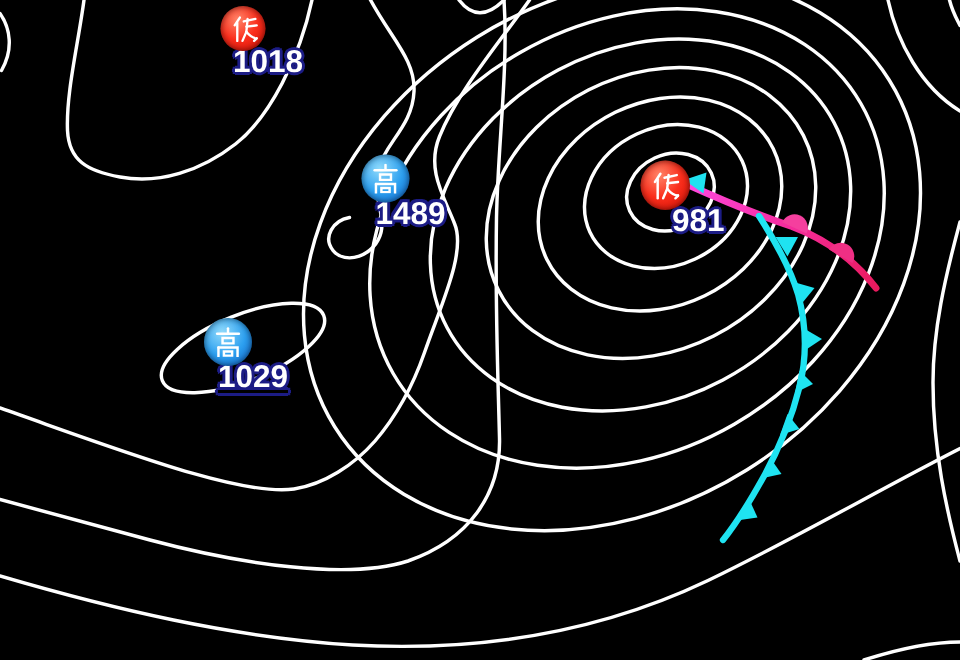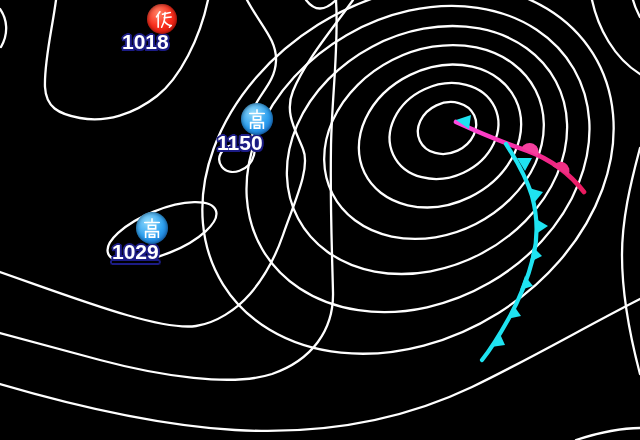--- a/index.html
+++ b/index.html
@@ -1,19 +1,19 @@
 <!DOCTYPE html>
 <html><head>
 <meta charset="utf-8">
 <style>
   html,body{margin:0;padding:0;background:#000;}
   #map{position:relative;width:640px;height:440px;background:#000;overflow:hidden;
        font-family:"Liberation Sans", sans-serif;}
   #isobars{position:absolute;left:0;top:0;}
-  .marker{position:absolute;text-align:left;}
+  .marker{position:absolute;text-align:right;}
   .circle{position:relative;border-radius:50%;display:flex;align-items:center;justify-content:center;
           box-shadow:0 0 4px rgba(0,0,0,.6) inset;}
   .circle.low{background:radial-gradient(circle at 38% 30%, #ff8468 0%, #fa2e1c 48%, #cf0d03 100%);}
   .circle.high{background:radial-gradient(circle at 38% 30%, #90dafb 0%, #2da0f0 52%, #0d5ec7 100%);}
   .glyph{display:block;}
   .sr{position:absolute;width:1px;height:1px;overflow:hidden;clip:rect(0 0 0 0);white-space:nowrap;}
   .plabel{margin-top:-3px;font-weight:bold;font-size:21px;line-height:22px;color:#fff;letter-spacing:0px;
      text-shadow:2px 0 0 #1c1c85,-2px 0 0 #1c1c85,0 2px 0 #1c1c85,0 -2px 0 #1c1c85,
        1.5px 1.5px 0 #1c1c85,-1.5px 1.5px 0 #1c1c85,1.5px -1.5px 0 #1c1c85,-1.5px -1.5px 0 #1c1c85;}
 </style>
@@ -98,34 +98,52 @@
           <path d="M11,1 L11,4"></path>
             <path d="M3,5 L19,5"></path>
           <path d="M7,8 L15,8 L15,12 L7,12 Z"></path>
           <path d="M4,15 L4,22"></path>
             <path d="M4,15 L18,15 L18,22"></path>
           <path d="M8,18 L14,18 L14,21 L8,21 Z"></path>
         </g>
       </svg>
       <span class="sr">高</span>
     </div>
-    <div class="plabel">1150</div>
+    <div class="plabel">1489</div>
   </div>
 
   <div class="marker" style="left:112px;top:212px;width:80px;text-decoration:underline;">
     <div class="circle high" style="width:32px;height:32px;margin:0 auto;">
       <svg class="glyph" width="20" height="20" viewBox="0 0 22 22">
         <g stroke="#fff" stroke-width="1.8" fill="none" stroke-linecap="round">
           <path d="M11,1 L11,4"></path>
             <path d="M3,5 L19,5"></path>
           <path d="M7,8 L15,8 L15,12 L7,12 Z"></path>
           <path d="M4,15 L4,22"></path>
             <path d="M4,15 L18,15 L18,22"></path>
           <path d="M8,18 L14,18 L14,21 L8,21 Z"></path>
         </g>
       </svg>
       <span class="sr">高</span>
     </div>
     <div class="plabel">1029</div>
   </div>
 
+  <div class="marker" style="left:403px;top:107px;width:80px;">
+    <div class="circle low" style="width:33px;height:33px;margin:0 auto;">
+      <svg class="glyph" width="20" height="20" viewBox="0 0 22 22">
+        <g stroke="#fff" stroke-width="1.8" fill="none" stroke-linecap="round">
+          <path d="M8,2 L4,8"></path>
+            <path d="M6,6 L6,20"></path>
+          <path d="M11,5 L20,3"></path>
+            <path d="M14,3 L13,13"></path>
+            <path d="M13,9 L21,8"></path>
+          <path d="M13,13 L10,20"></path>
+            <path d="M13,13 Q17,18 21,18"></path>
+            <path d="M19,20 L21,18"></path>
+        </g>
+      </svg>
+      <span class="sr">低</span>
+    </div>
+    <div class="plabel">981</div>
+  </div>
 
 </div>
 
 </body></html>

